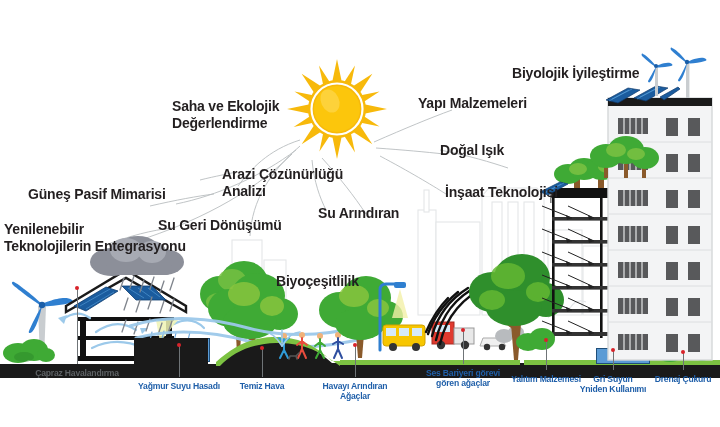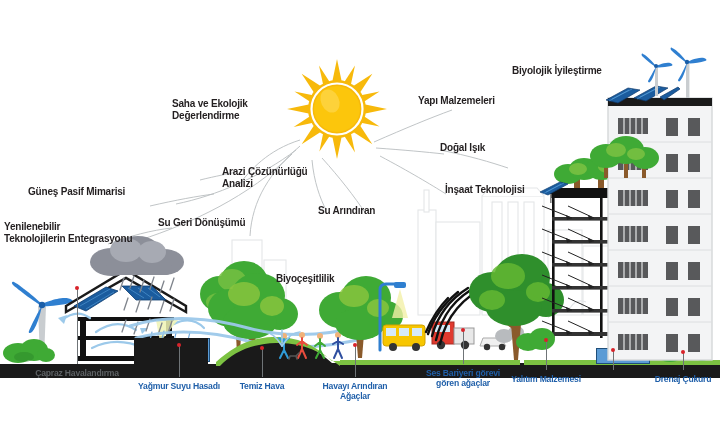--- a/index.html
+++ b/index.html
@@ -16,21 +16,21 @@
   }
   
   .abs{position:absolute;}
   .lbl{
     position:absolute;
     font-weight:bold;
     line-height:1.18;
     white-space:pre-line;
     letter-spacing:-0.2px;
   }
-  .lbl-dark{color:#231f20;font-size:10px;}
+  .lbl-dark{color:#231f20;font-size:14px;}
   .lbl-blue{color:#1f5fa9;font-size:8.6px;text-align:center;}
   .lbl-gray{color:#5d6164;font-size:8.6px;text-align:center;}
   .stem{position:absolute;width:1px;background:#6f7477;}
   .dot{position:absolute;width:4px;height:4px;border-radius:50%;background:#d8232a;}
   
   #sun{left:284px;top:56px;width:106px;height:106px;}
   
   .water{position:absolute;background:#5b9bd5;border:1px solid #1f4e79;}
   
   .veh{position:absolute;}
@@ -673,15 +673,17 @@
   <div class="dot" style="left:681px;top:350px;"></div>
 
   <div class="lbl lbl-gray" style="left:22px;top:368px;width:110px;">Çapraz Havalandırma</div>
   <div class="lbl lbl-blue" style="left:126px;top:381px;width:106px;">Yağmur Suyu Hasadı</div>
   <div class="lbl lbl-blue" style="left:222px;top:381px;width:80px;">Temiz Hava</div>
   <div class="lbl lbl-blue" style="left:309px;top:381px;width:92px;">Havayı Arındıran
 Ağaçlar</div>
   <div class="lbl lbl-blue" style="left:411px;top:368px;width:104px;">Ses Bariyeri görevi
 gören ağaçlar</div>
   <div class="lbl lbl-blue" style="left:498px;top:374px;width:96px;">Yalıtım Malzemesi</div>
+  <div class="lbl lbl-blue" style="left:567px;top:374px;width:92px;">Gri Suyun
+Yniden Kullanımı</div>
   <div class="lbl lbl-blue" style="left:644px;top:374px;width:78px;">Drenaj Çukuru</div>
 
 </div>
 
 </body></html>

